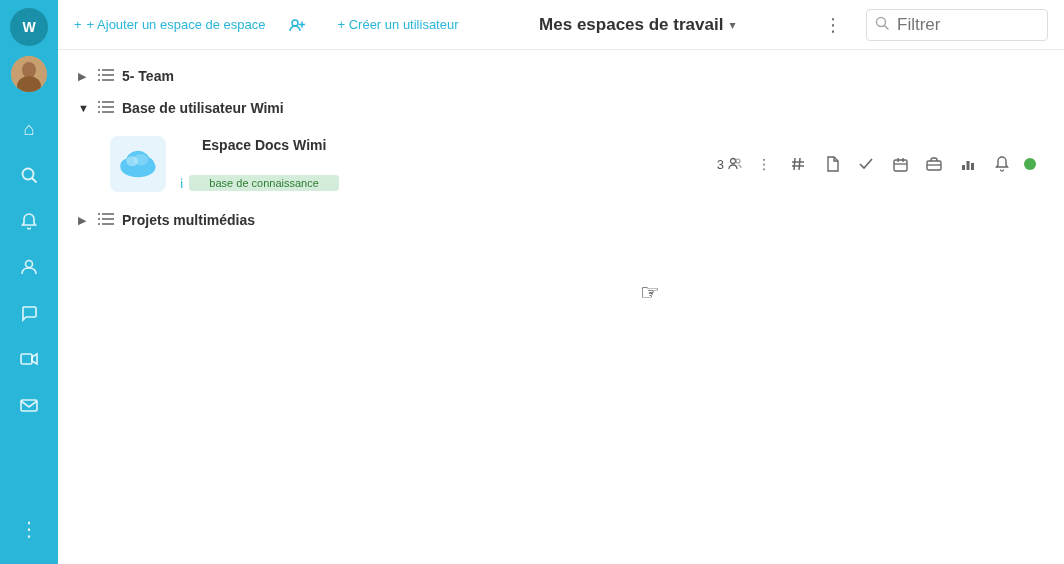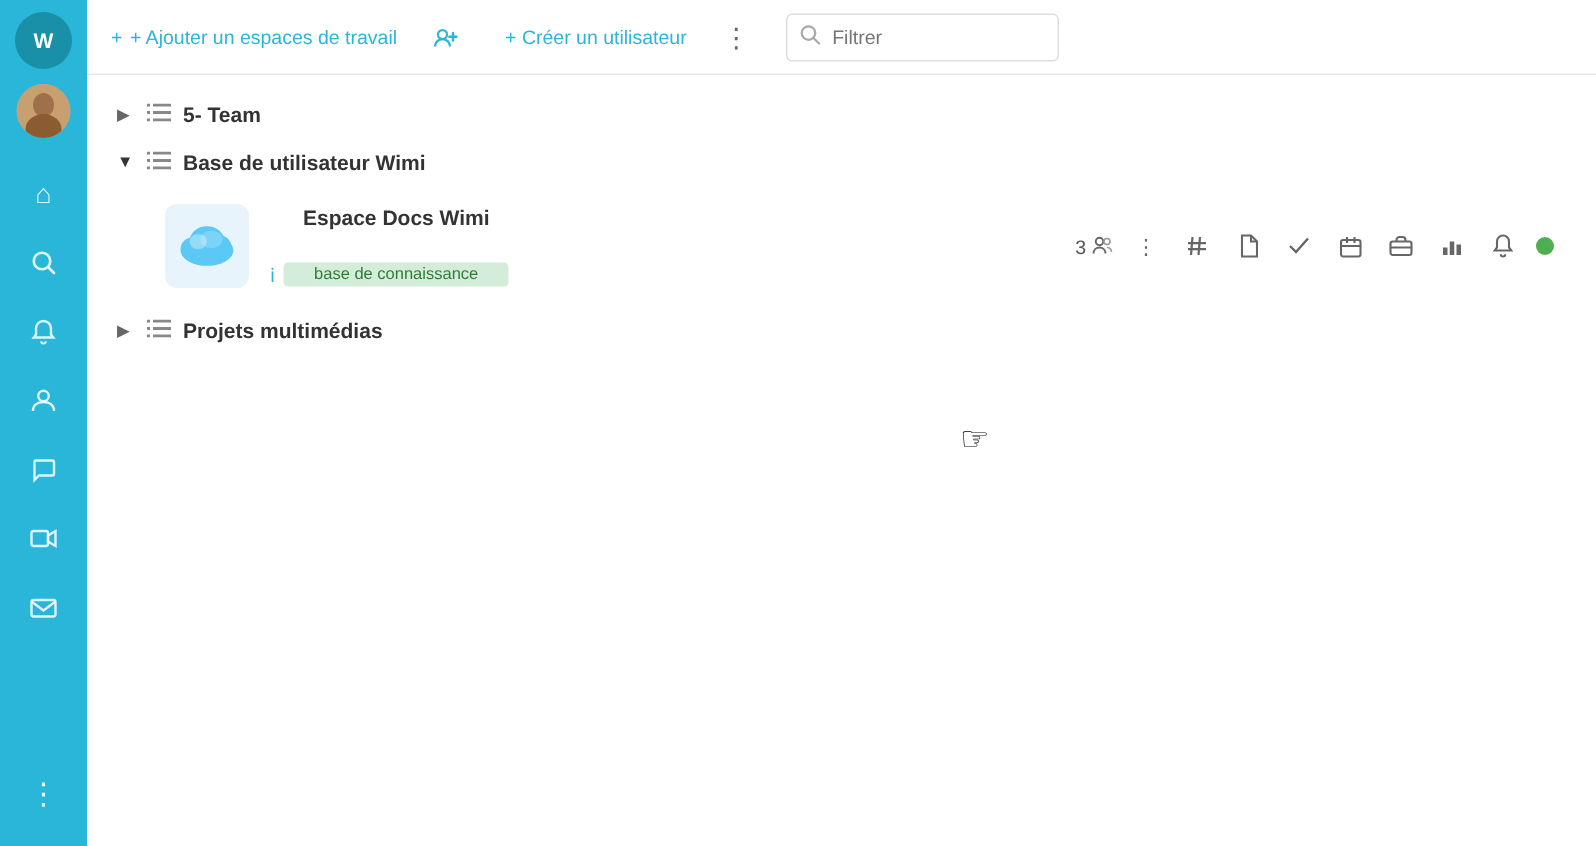--- a/index.html
+++ b/index.html
@@ -77,21 +77,21 @@
     .topbar-dots { color: #666; font-size: 18px; cursor: pointer; padding: 4px 8px; }
     .topbar-search {
       display: flex; align-items: center;
       border: 1px solid #ddd;
       border-radius: 4px;
       overflow: hidden;
       height: 32px;
     }
     .topbar-search-icon { padding: 0 8px; color: #999; font-size: 13px; }
     .topbar-search-input {
-      border: none; outline: none; font-size: 13px; color: #737373; width: 150px; background: #fff;
+      border: none; outline: none; font-size: 17px; color: #737373; width: 150px; background: #fff;
     }
 
     
     .content { flex: 1; overflow-y: auto; padding: 10px 16px; }
 
     
     .tree-item {
       display: flex; align-items: center; gap: 8px;
       padding: 8px 4px;
       cursor: pointer;
@@ -203,32 +203,36 @@
     </svg>
   </div>
   <div class="sidebar-spacer"></div>
   <div class="sidebar-icon sidebar-bottom" style="color:rgba(255,255,255,0.85);font-size:20px;">⋮</div>
 </div>
 
 <div class="main">
   <div class="topbar">
     <div class="topbar-action">
       <span>+</span>
-      <span>+ Ajouter un espaces de travail</span>
+      <span>+ Ajouter un espace de espace</span>
     </div>
     <div class="topbar-action" style="padding-left:8px;gap:29px;">
       <span>
         <svg width="16" height="14" viewBox="0 0 16 14" fill="none" style="margin-right:3px;vertical-align:middle;">
           <circle cx="6" cy="5" r="3" stroke="#29b6d8" stroke-width="1.5"></circle>
           <path d="M1 13c0-3 2.5-5 5-5s5 2 5 5" stroke="#29b6d8" stroke-width="1.5"></path>
           <line x1="13" y1="4" x2="13" y2="9" stroke="#29b6d8" stroke-width="1.6" stroke-linecap="round"></line>
           <line x1="10.5" y1="6.5" x2="15.5" y2="6.5" stroke="#29b6d8" stroke-width="1.6" stroke-linecap="round"></line>
         </svg>
       </span>
       <span>+ Créer un utilisateur</span>
+    </div>
+    <div class="topbar-title-area">
+      <span class="topbar-title">Mes espaces de travail</span>
+      <span class="topbar-chevron">▾</span>
     </div>
     <span class="topbar-dots">⋮</span>
     <div class="topbar-search">
       <span class="topbar-search-icon">
         <svg width="14" height="14" viewBox="0 0 14 14" fill="none">
           <circle cx="6" cy="6" r="4.5" stroke="#aaa" stroke-width="1.5"></circle>
           <line x1="9.5" y1="9.5" x2="13" y2="13" stroke="#aaa" stroke-width="1.5" stroke-linecap="round"></line>
         </svg>
       </span>
       <input type="text" class="topbar-search-input" placeholder="Filtrer" style="">

